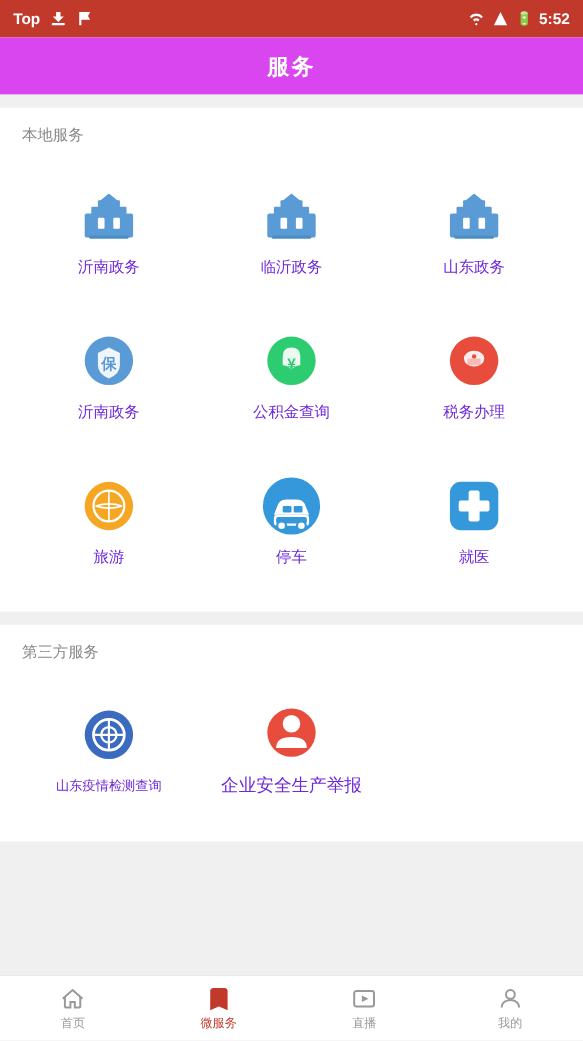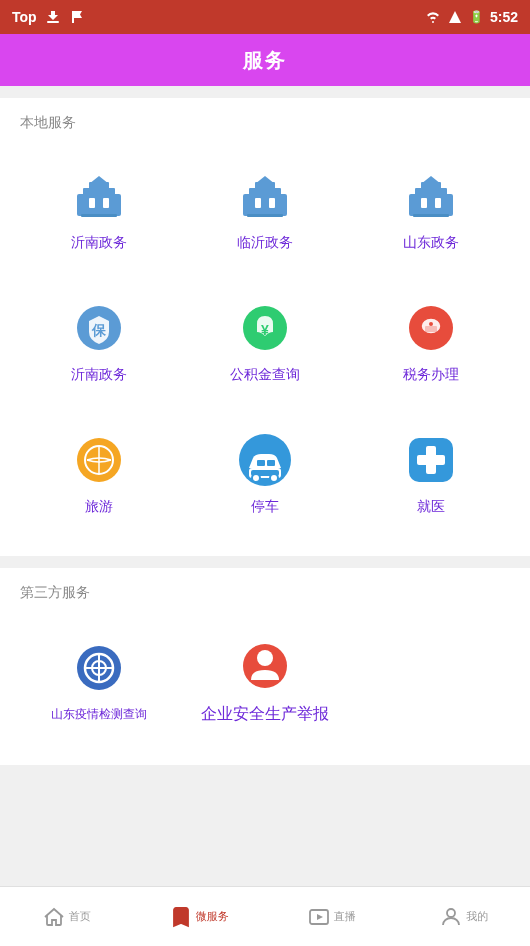--- a/index.html
+++ b/index.html
@@ -116,20 +116,21 @@
       height: 60px;
       background: white;
       border-top: 1px solid #e0e0e0;
       display: flex;
       align-items: center;
       justify-content: space-around;
     }
 
     .nav-item {
       display: flex;
+      flex-direction: column;
       align-items: center;
       justify-content: center;
       flex: 1;
       height: 100%;
       cursor: pointer;
       gap: 3px;
     }
 
     .nav-label {
       font-size: 11px;

